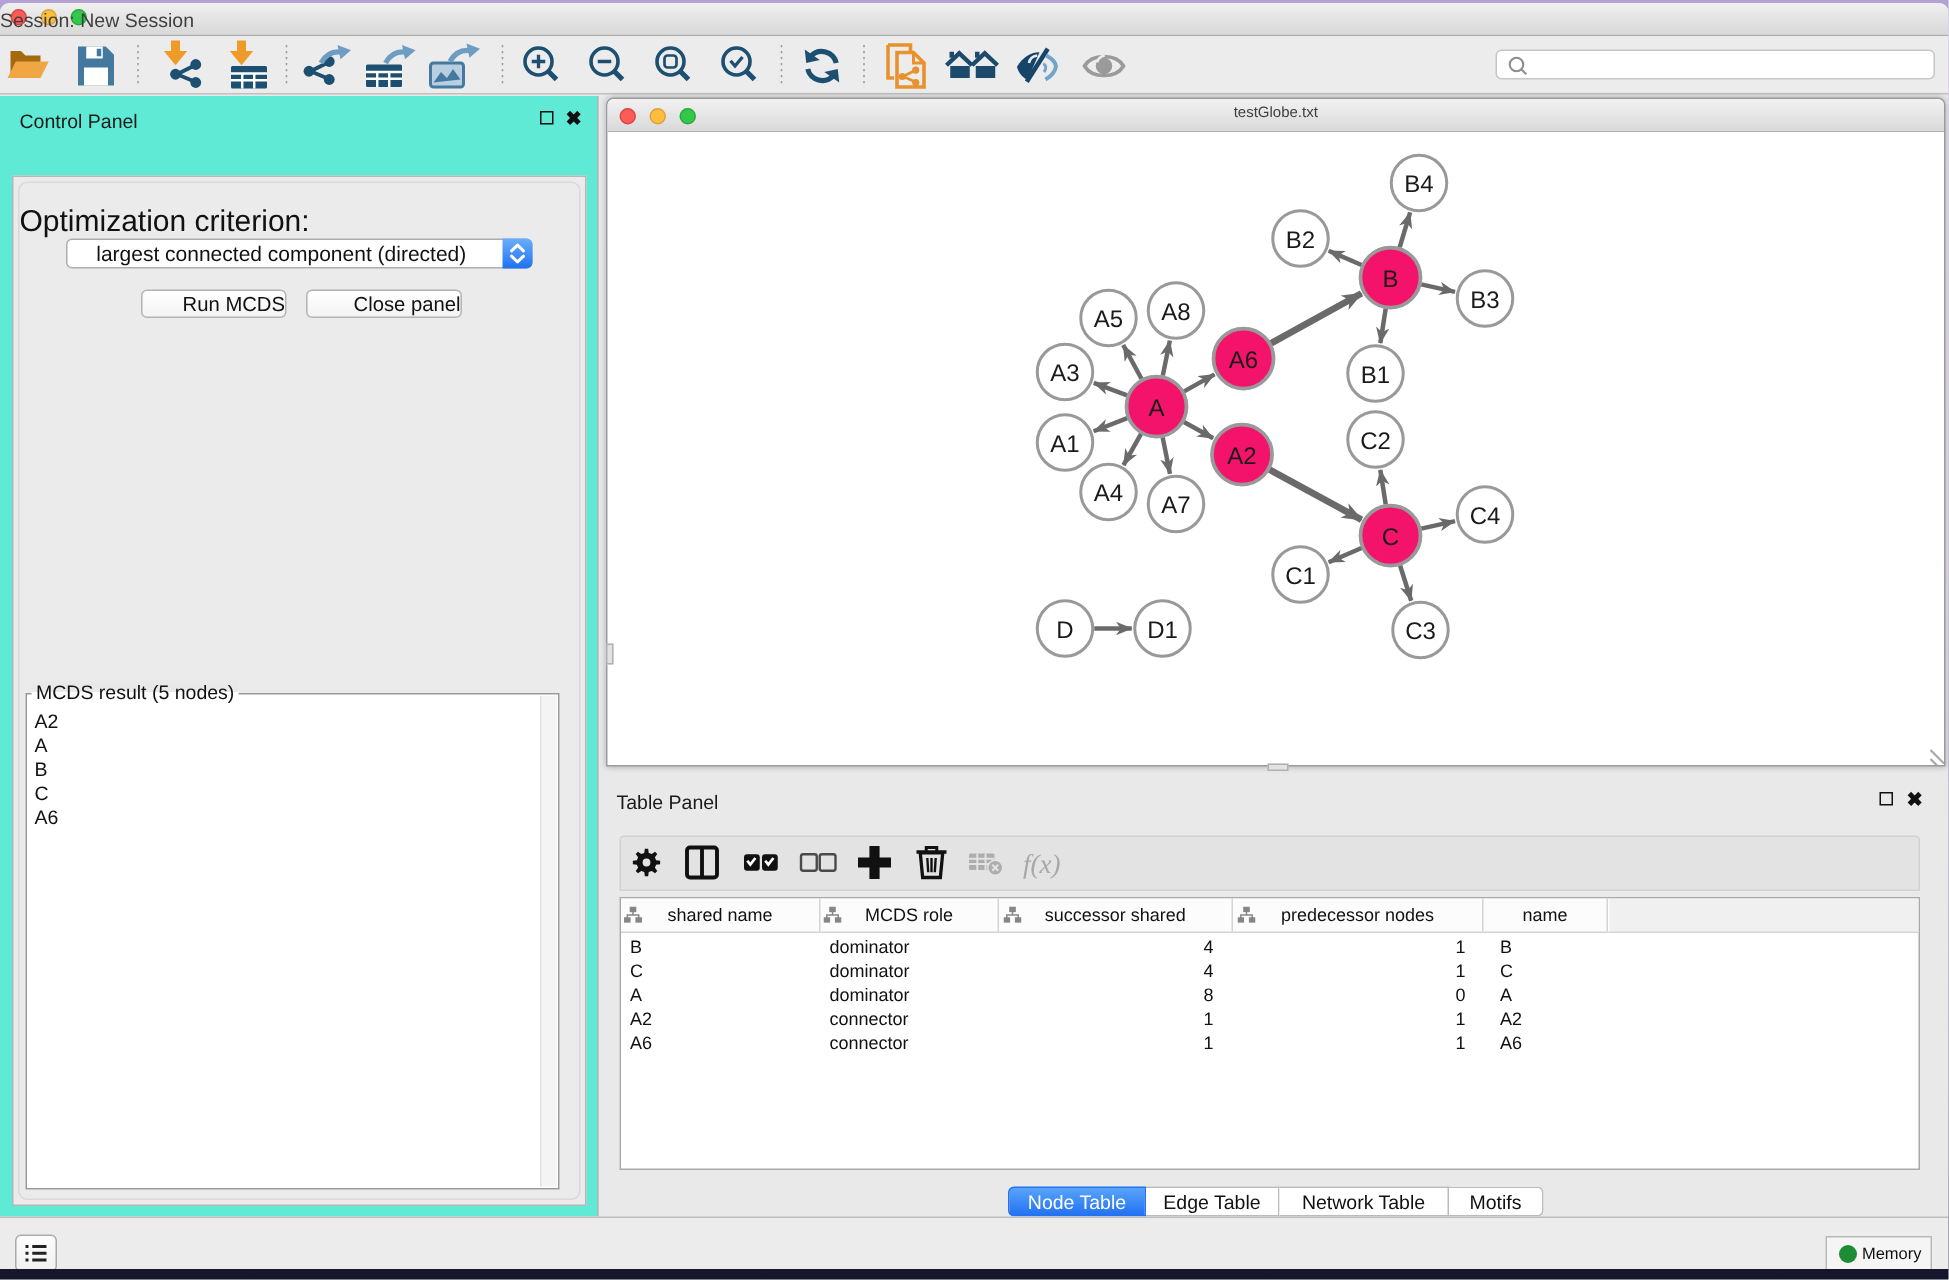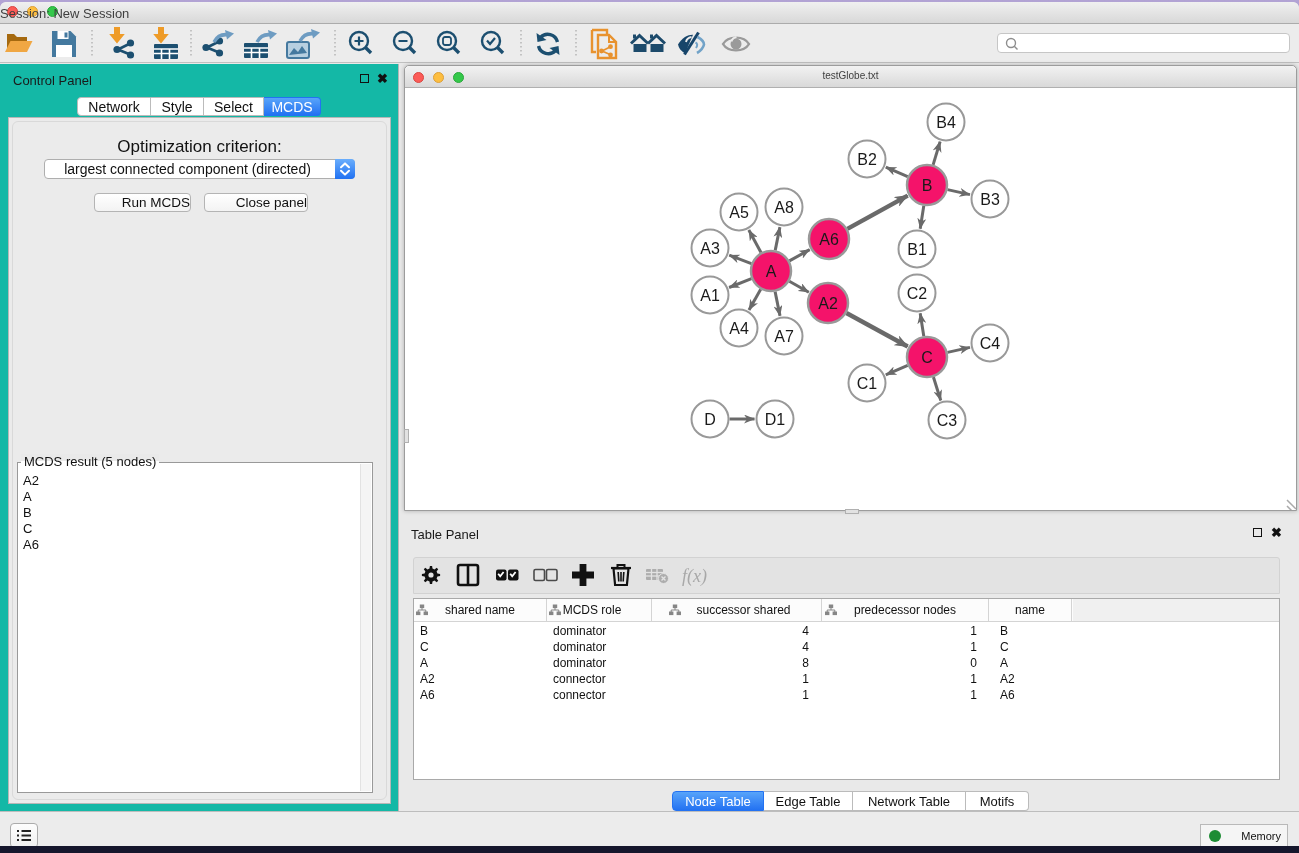--- a/index.html
+++ b/index.html
@@ -12,32 +12,32 @@
 .tl.y{left:27px;background:#fdbe40;border:1px solid #dda03a}
 .tl.g{left:47px;background:#34c84a;border:1px solid #2aa83c}
 .toolbar{position:absolute;left:0;top:22px;width:100%;height:39px;background:#ececec;border-bottom:1px solid #c0c0c0}
 .toolbar>svg{display:block}
 svg{display:block}
 .search{position:absolute;left:997px;top:9px;width:293px;height:20px;background:#fff;border:1px solid #c6c6c6;border-radius:4px}
 
 .content{position:absolute;left:0;top:62px;width:1299px;height:747px;background:#e9e9e9}
 .statusbar{position:absolute;left:0;top:809px;width:1299px;height:35px;background:#ececec;border-top:1px solid #bdbdbd}
 
-.cpanel{position:absolute;left:0;top:0;width:399px;height:747px;background:#14b8a6;border-right:1px solid #b5b5b5}
+.cpanel{position:absolute;left:0;top:0;width:399px;height:747px;background:#5eead4;border-right:1px solid #b5b5b5}
 .ptitle{position:absolute;left:13px;top:9px;font-size:13px;color:#1a1a1a}
 .fbtn{position:absolute;top:10px;width:9px;height:9px;border:1.5px solid #111}
 .xbtn{position:absolute;top:7px;font-size:13px;font-weight:bold;color:#111}
 .tabs{position:absolute;display:flex;font-size:14px}
 .tabs .tab{border:1px solid #bbb;border-left:none;background:#fff;color:#111;display:flex;align-items:center;justify-content:center}
 .tabs .tab:first-child{border-left:1px solid #bbb;border-radius:4px 0 0 4px}
 .tabs .tab:last-child{border-radius:0 4px 4px 0}
 .tabs .tab.sel{background:linear-gradient(#58a4fa,#2372f2);color:#fff;border-color:#2372f2}
 .cbox{position:absolute;left:8px;top:53px;width:383px;height:687px;border:1px solid #b7b7b7;background:#ebebeb}
 .cbox2{position:absolute;left:3px;top:3px;width:375px;height:679px;border:1px solid #d9d9d9;border-radius:6px;background:#ebebeb}
-.optlabel{position:absolute;left:0;top:15px;width:100%;text-align:center;font-size:17px;color:#111}
+.optlabel{position:absolute;left:0;top:15px;width:100%;text-align:left;font-size:20px;color:#111}
 .combo{position:absolute;left:31px;top:37px;width:311px;height:20px;background:#fff;border:1px solid #aeaeae;border-radius:4px;font-size:14px;line-height:18px;text-align:center;color:#111;padding-right:24px}
 .combo .step{position:absolute;right:-1px;top:-1px;width:20px;height:20px;border-radius:0 4px 4px 0;background:linear-gradient(#6aaefc,#2071f2)}
 .btn{position:absolute;height:19px;background:linear-gradient(#ffffff,#f3f3f3);border:1px solid #b4b4b4;border-radius:4px;font-size:13.5px;text-align:right;line-height:17px;color:#111}
 .mcds{position:absolute;left:17px;top:398px;width:356px;height:331px;border:1px solid #999;background:#fff}
 .mlegend{position:absolute;left:3px;top:-9px;font-size:13px;color:#111;padding:0 3px;background:linear-gradient(#e9e9e9 50%,#fff 50%)}
 .mlist{position:absolute;left:5px;top:10px;font-size:13px;color:#111;line-height:16px}
 .mscroll{position:absolute;right:1px;top:1px;width:11px;height:327px;background:#f4f4f4;border-left:1px solid #e2e2e2}
 .hic{position:absolute;top:5px}
 
 .rside{position:absolute;left:400px;top:0;width:899px;height:747px}
@@ -49,21 +49,21 @@
 .ttool{position:absolute;left:13px;top:36px;width:867px;height:37px;background:#e3e3e3;border:1px solid #d2d2d2;border-radius:3px 3px 0 0}
 .tblwrap{position:absolute;left:13px;top:77px;width:867px;height:182px;background:#fff;border:1px solid #a9a9a9;font-size:12px;color:#111}
 .thead{position:absolute;left:0;top:0;width:659px;height:23px;background:#fcfcfc;border-bottom:1px solid #d4d4d4}
 .thead .hc{position:absolute;top:0;height:22px;border-right:1px solid #d4d4d4;text-align:center;line-height:22px}
 .thead2{position:absolute;left:659px;top:0;width:206px;height:23px;background:#f0f0f0;border-bottom:1px solid #d4d4d4}
 .trow{position:absolute;width:100%;height:16px;line-height:16px}
 .cell{position:absolute;top:0;height:16px}
 .btabs{position:absolute;left:272px;top:270px}
 
 .listbtn{position:absolute;left:10px;top:11px;width:28px;height:25px;background:linear-gradient(#fdfdfd,#f0f0f0);border:1px solid #ababab;border-radius:4px}
-.membtn{position:absolute;right:11px;top:12px;width:88px;height:24px;background:#f5f5f5;border:1px solid #b9b9b9;font-size:11px;color:#111;text-align:right;line-height:22px;padding-right:6px}
+.membtn{position:absolute;right:11px;top:12px;width:71px;height:24px;background:#f5f5f5;border:1px solid #b9b9b9;font-size:11px;color:#111;text-align:right;line-height:22px;padding-right:6px}
 .memdot{position:absolute;left:8px;top:5px;width:12px;height:12px;border-radius:50%;background:#1d8c34}
 </style></head>
 <body>
 <div class="app">
   <div class="titlebar">
     <div class="tl r"></div>
       <div class="tl y"></div>
       <div class="tl g"></div>
     <div class="tt">Session: New Session</div>
   </div>
@@ -203,26 +203,20 @@
           <circle cx="8" cy="8" r="4.5" fill="none" stroke="#8e8e8e" stroke-width="1.4"></circle>
           <line x1="11.3" y1="11.3" x2="14.5" y2="14.5" stroke="#8e8e8e" stroke-width="1.4"></line>
         </svg>
       </div>
   </div>
   <div class="content">
     <div class="cpanel">
       <div class="ptitle">Control Panel</div>
       <div class="fbtn" style="left:360px"></div>
       <div class="xbtn" style="left:377px">✖</div>
-      <div class="tabs" style="left:77px;top:33px;height:19px">
-        <div class="tab" style="width:74px">Network</div>
-        <div class="tab" style="width:53px">Style</div>
-        <div class="tab" style="width:60px">Select</div>
-        <div class="tab sel" style="width:57px">MCDS</div>
-      </div>
       <div class="cbox">
           <div class="cbox2">
         <div class="optlabel">Optimization criterion:</div>
         <div class="combo">largest connected component (directed)
           <div class="step">
                 <svg width="20" height="20" viewBox="0 0 20 20">
                   <path d="M6 8.2 L10 4.4 L14 8.2" fill="none" stroke="#fff" stroke-width="2" stroke-linecap="round" stroke-linejoin="round"></path>
                   <path d="M6 11.8 L10 15.6 L14 11.8" fill="none" stroke="#fff" stroke-width="2" stroke-linecap="round" stroke-linejoin="round"></path>
                 </svg>
               </div>
@@ -373,21 +367,21 @@
                 </g>
             <circle cx="6.5" cy="3.5" r="5" fill="#adadad" stroke="#e3e3e3" stroke-width="1"></circle>
             <path d="M4.5,1.5 l4,4 M8.5,1.5 l-4,4" stroke="#e3e3e3" stroke-width="1.4"></path>
           </g>
           <text x="268" y="24" font-family="Liberation Serif,serif" font-style="italic" font-size="18" fill="#a8a8a8">f(x)</text>
         </svg>
         </div>
         <div class="tblwrap">
           <div class="thead">
             <div class="hc" style="left:0;width:133px">shared name</div>
-            <div class="hc" style="left:119px;width:119px">MCDS role</div>
+            <div class="hc" style="left:133px;width:119px">MCDS role</div>
             <div class="hc" style="left:252px;width:156px">successor shared</div>
             <div class="hc" style="left:408px;width:167px">predecessor nodes</div>
             <div class="hc" style="left:575px;width:83px">name</div>
             <svg class="hic" style="left:2px" width="12" height="12" viewBox="0 0 12 12">
                 <g fill="#868686">
                   <rect x="3.8" y="0.5" width="4.4" height="3.6"></rect>
                   <rect x="0" y="7.5" width="4.4" height="3.6"></rect>
                   <rect x="7.6" y="7.5" width="4.4" height="3.6"></rect>
                   <path d="M6,4 v2 M2.2,9 v-3 h7.6 v3" stroke="#868686" fill="none"></path>
                 </g>

